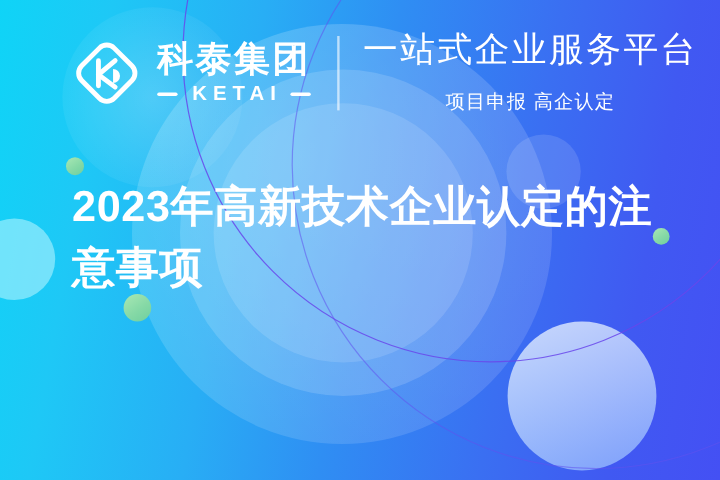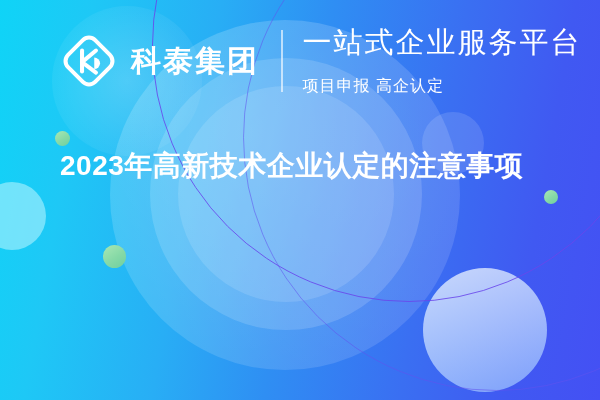--- a/index.html
+++ b/index.html
@@ -174,21 +174,21 @@
     height: 62px;
     background: rgba(255,255,255,0.62);
     margin-left: 22px;
     flex: none;
   }
 
   .tagline {
     margin-left: 20px;
     display: flex;
     flex-direction: column;
-    align-items: flex-start;
+    align-items: center;
     gap: 11px;
   }
   .tagline-main {
     font-size: 29px;
     color: #ffffff;
     letter-spacing: 2px;
     line-height: 1.15;
     white-space: nowrap;
   }
   .tagline-sub {
@@ -199,21 +199,21 @@
     margin-top: 5px;
     white-space: nowrap;
   }
 
   
   .title {
     position: absolute;
     left: 60px;
     top: 146px;
     width: 500px;
-    font-size: 28px;
+    font-size: 36px;
     font-weight: bold;
     color: #ffffff;
     line-height: 1.42;
     letter-spacing: 0.5px;
   }
 </style>
 </head>
 <body>
 
 <div class="banner">
@@ -242,20 +242,25 @@
         <g fill="none" stroke="#ffffff" stroke-width="7" stroke-linecap="round" stroke-linejoin="round">
           <rect x="17" y="17" width="66" height="66" rx="15" ry="15" transform="rotate(45 50 50)"></rect>
           <path d="M38 32 L38 68"></path>
           <path d="M62 32 L38 52 L62 70"></path>
         </g>
         <path d="M59 44 L59 64 A10 10 0 0 0 59 44 Z" fill="#ffffff"></path>
       </svg>
 
       <div class="brand-words">
         <div class="brand-cn">科泰集团</div>
+        <div class="brand-en-row">
+          <span class="brand-rule"></span>
+          <span class="brand-en">KETAI</span>
+          <span class="brand-rule"></span>
+        </div>
       </div>
     </div>
 
     <div class="divider"></div>
 
     <div class="tagline">
       <div class="tagline-main">一站式企业服务平台</div>
       <div class="tagline-sub">项目申报 高企认定</div>
     </div>
   </div>

